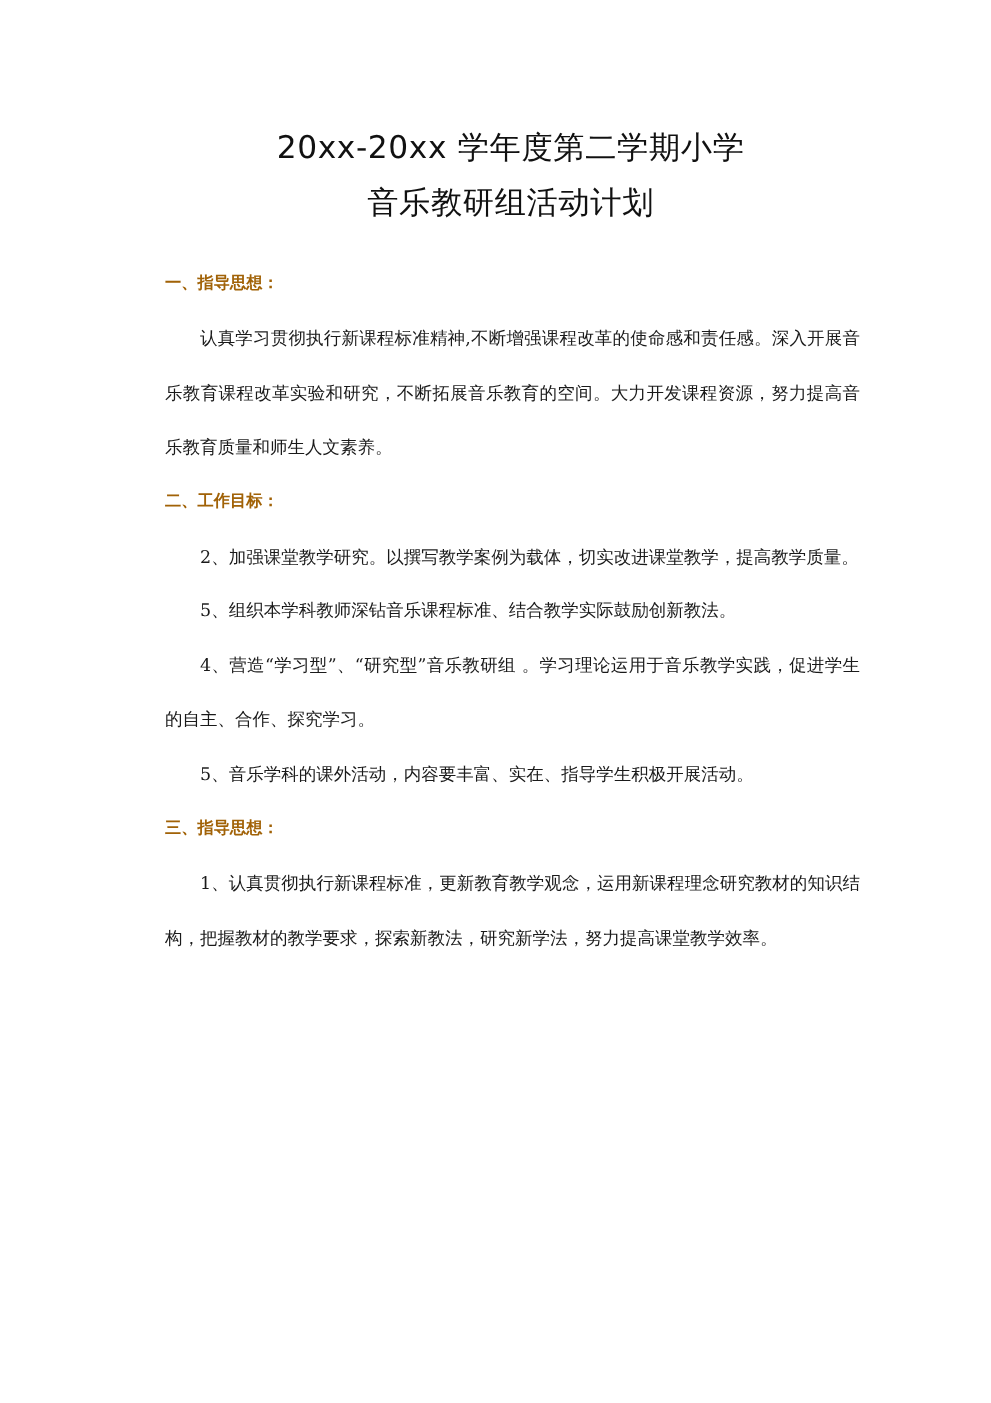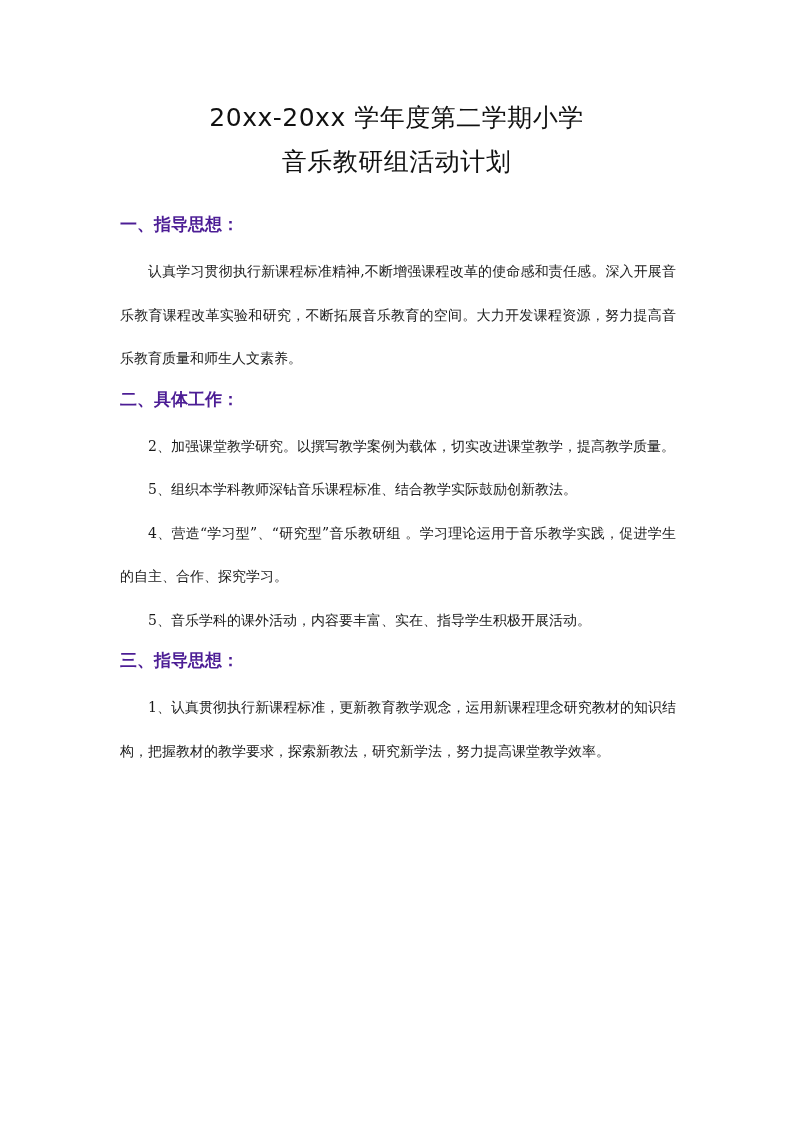--- a/index.html
+++ b/index.html
@@ -1,42 +1,42 @@
 <!DOCTYPE html>
 <html><head>
 <meta charset="utf-8">
 <style>
   html, body { margin: 0; padding: 0; background: #ffffff; }
   body { width: 793px; height: 1122px; position: relative; overflow: hidden;
          font-family: "DejaVu Serif", "Liberation Serif", serif; color: #1a1a1a; }
-  .page { position: absolute; left: 0; top: 0; width: 750px; height: 1122px; background: #fff; }
+  .page { position: absolute; left: 12px; top: 0; width: 750px; height: 1122px; background: #fff; }
   .title { position: absolute; left: 0; width: 793px; text-align: center;
            font-family: "DejaVu Sans", "Liberation Sans", sans-serif; font-size: 25px; color: #111; letter-spacing: 0.5px; }
   .title.t1 { top: 101px; }
   .title.t2 { top: 145px; }
   .content { position: absolute; left: 120px; top: 206px; width: 556px; }
-  .heading { font-family: Liberation Mono, monospace; font-weight: bold;
-             font-size: 17px; height: 44px; line-height: 40px; color: #4c1d95; }
+  .heading { font-family: Liberation Sans, sans-serif; font-weight: bold;
+             font-size: 13px; height: 44px; line-height: 40px; color: #a16207; }
   .para { font-size: 14px; line-height: 43.5px; text-indent: 2em; text-align: justify; margin: 0 0 0 0; }
 </style>
 </head>
 <body>
 
 <div class="page">
   <div class="title t1">20xx-20xx 学年度第二学期小学</div>
   <div class="title t2">音乐教研组活动计划</div>
 
   <div class="content">
     <section>
       <div class="heading">一、指导思想：</div>
       <p class="para">认真学习贯彻执行新课程标准精神,不断增强课程改革的使命感和责任感。深入开展音乐教育课程改革实验和研究，不断拓展音乐教育的空间。大力开发课程资源，努力提高音乐教育质量和师生人文素养。</p>
     </section>
 
     <section>
-      <div class="heading">二、具体工作：</div>
+      <div class="heading">二、工作目标：</div>
       <p class="para">2、加强课堂教学研究。以撰写教学案例为载体，切实改进课堂教学，提高教学质量。</p>
       <p class="para">5、组织本学科教师深钻音乐课程标准、结合教学实际鼓励创新教法。</p>
       <p class="para">4、营造“学习型”、“研究型”音乐教研组 。学习理论运用于音乐教学实践，促进学生的自主、合作、探究学习。</p>
       <p class="para">5、音乐学科的课外活动，内容要丰富、实在、指导学生积极开展活动。</p>
     </section>
 
     <section>
       <div class="heading">三、指导思想：</div>
       <p class="para">1、认真贯彻执行新课程标准，更新教育教学观念，运用新课程理念研究教材的知识结构，把握教材的教学要求，探索新教法，研究新学法，努力提高课堂教学效率。</p>
     </section>

